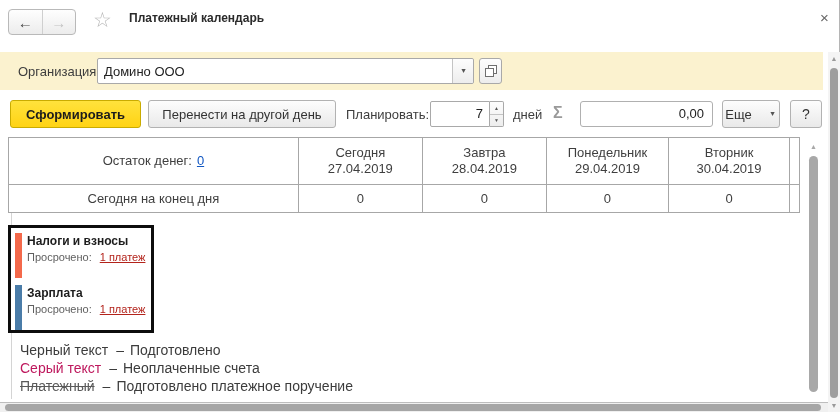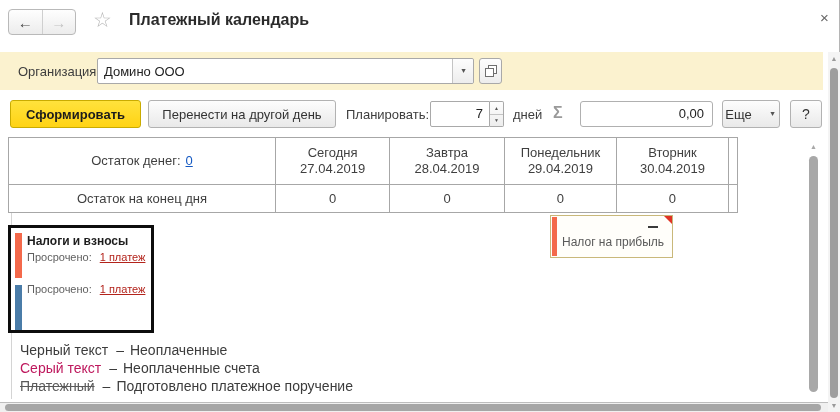--- a/index.html
+++ b/index.html
@@ -9,21 +9,21 @@
          border-right:1px solid #b5b5b5; }
 
   
   .nav-group { position:absolute; left:8px; top:9px; width:68px; height:26px;
                display:flex; border:1px solid #b9b9b9; border-radius:4px;
                background:linear-gradient(#fefefe,#ececec); overflow:hidden; }
   .nav-btn { flex:1; display:flex; align-items:center; justify-content:center;
              font-size:15px; font-weight:bold; color:#4a4a4a; cursor:pointer; }
   .nav-btn.fwd { border-left:1px solid #cfcfcf; color:#c3c3c3; }
   .star { position:absolute; left:93px; top:8px; font-size:21px; color:#b9b9b9; cursor:pointer; }
-  .title { position:absolute; left:129px; top:11px; font-size:16px; font-weight:bold; color:#2b2b2b; }
+  .title { position:absolute; left:129px; top:11px; font-size:12px; font-weight:bold; color:#2b2b2b; }
   .close-x { position:absolute; left:820px; top:9px; font-size:15px; color:#666; cursor:pointer; }
 
   
   .org-band { position:absolute; left:0; top:52px; width:823px; height:38px;
               background:#fbf2cf; }
   .org-label { position:absolute; left:18px; top:12px; font-size:13px; color:#3d3d3d; }
   .combo { position:absolute; left:97px; top:6px; width:377px; height:26px; background:#fff;
            border:1px solid #a9a9a9; border-radius:2px; display:flex; }
   .combo-value { flex:1; font-size:13px; color:#222; padding:5px 6px 0 6px; overflow:hidden; white-space:nowrap; }
   .combo-dd { width:21px; border-left:1px solid #c4c4c4; background:linear-gradient(#fdfdfd,#ededed);
@@ -53,21 +53,21 @@
   .days-label { position:absolute; left:513px; top:107px; font-size:13px; color:#3d3d3d; }
   .sigma { position:absolute; left:553px; top:104px; font-size:16px; font-weight:bold; color:#9a9a9a; }
   .sum-input { position:absolute; left:580px; top:101px; width:133px; height:26px;
                border:1px solid #b0b0b0; border-radius:3px; background:#fff;
                font-size:13px; color:#222; text-align:right; padding:4px 8px 0 0; }
   .btn-more { left:722px; width:58px; gap:16px; }
   .btn-more .dd { font-size:9px; color:#555; }
   .btn-help { left:790px; width:32px; font-size:14px; }
 
   
-  .grid { position:absolute; left:8px; top:137px; width:730px; border:1px solid #a7a7a7; }
+  .grid { position:absolute; left:8px; top:137px; width:792px; border:1px solid #a7a7a7; }
   .grid-row { display:flex; }
   .grid-row.hdr { height:47px; border-bottom:1px solid #a7a7a7; }
   .grid-row.fc  { height:27px; }
   .cell { border-right:1px solid #a7a7a7; display:flex; flex-direction:column;
           align-items:center; justify-content:center; font-size:13px; color:#3f3f3f;
           line-height:16px; }
   .cell:last-child { border-right:none; }
   .c0 { width:292px; } .c1 { width:125px; } .c2 { width:125px; }
   .c3 { width:123px; } .c4 { width:122px; } .c5 { width:9px; }
   .balance-link { color:#1358c2; text-decoration:underline; cursor:pointer; margin-left:5px; }
@@ -191,21 +191,21 @@
         <span>29.04.2019</span>
       </div>
       <div class="cell c4">
         <span>Вторник</span>
         <span>30.04.2019</span>
       </div>
       <div class="cell c5"></div>
     </div>
     <div class="grid-row fc">
       <div class="cell c0">
-        <span>Остаток на конец дня</span>
+        <span>Сегодня на конец дня</span>
       </div>
       <div class="cell c1">
         <span>0</span>
       </div>
       <div class="cell c2">
         <span>0</span>
       </div>
       <div class="cell c3">
         <span>0</span>
       </div>
@@ -221,38 +221,33 @@
   <div class="overdue-box">
     <div class="group">
       <span class="group-bar bar-taxes"></span>
       <div class="group-name">Налоги и взносы</div>
       <div class="group-line">
         <span>Просрочено:</span><span class="overdue-link">1 платеж</span>
       </div>
     </div>
     <div class="group">
       <span class="group-bar bar-salary"></span>
+      <div class="group-name">Зарплата</div>
       <div class="group-line">
         <span>Просрочено:</span><span class="overdue-link">1 платеж</span>
       </div>
     </div>
   </div>
 
-  <div class="card">
-    <span class="card-bar"></span>
-    <span class="card-corner"></span>
-    <span class="card-dash"></span>
-    <span class="card-title">Налог на прибыль</span>
-  </div>
 
   <div class="legend">
     <div class="legend-row">
       <span class="lg-sample">Черный текст</span>
       <span class="lg-dash">–</span>
-      <span class="lg-meaning">Неоплаченные</span>
+      <span class="lg-meaning">Подготовлено</span>
     </div>
     <div class="legend-row">
       <span class="lg-sample gray">Серый текст</span>
       <span class="lg-dash">–</span>
       <span class="lg-meaning">Неоплаченные счета</span>
     </div>
     <div class="legend-row">
       <span class="lg-sample strike">Платежный</span>
       <span class="lg-dash">–</span>
       <span class="lg-meaning">Подготовлено платежное поручение</span>

